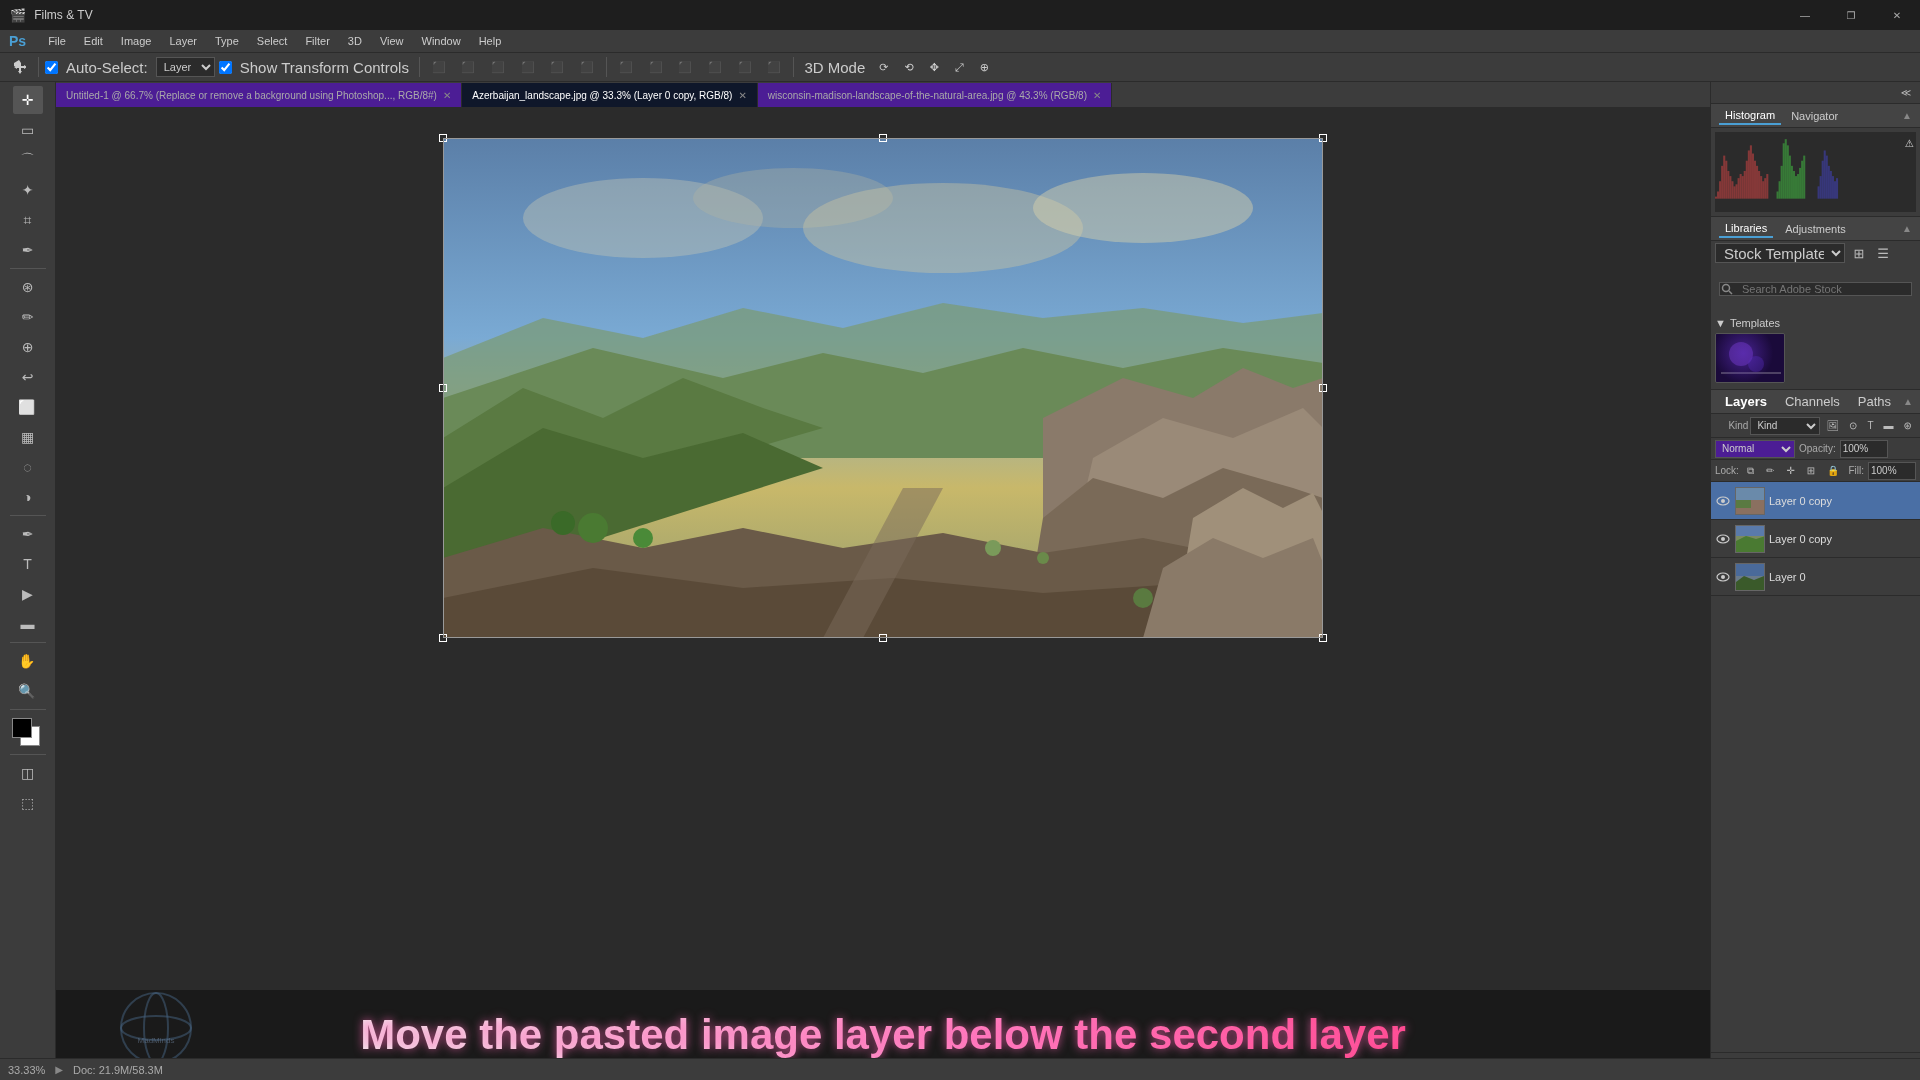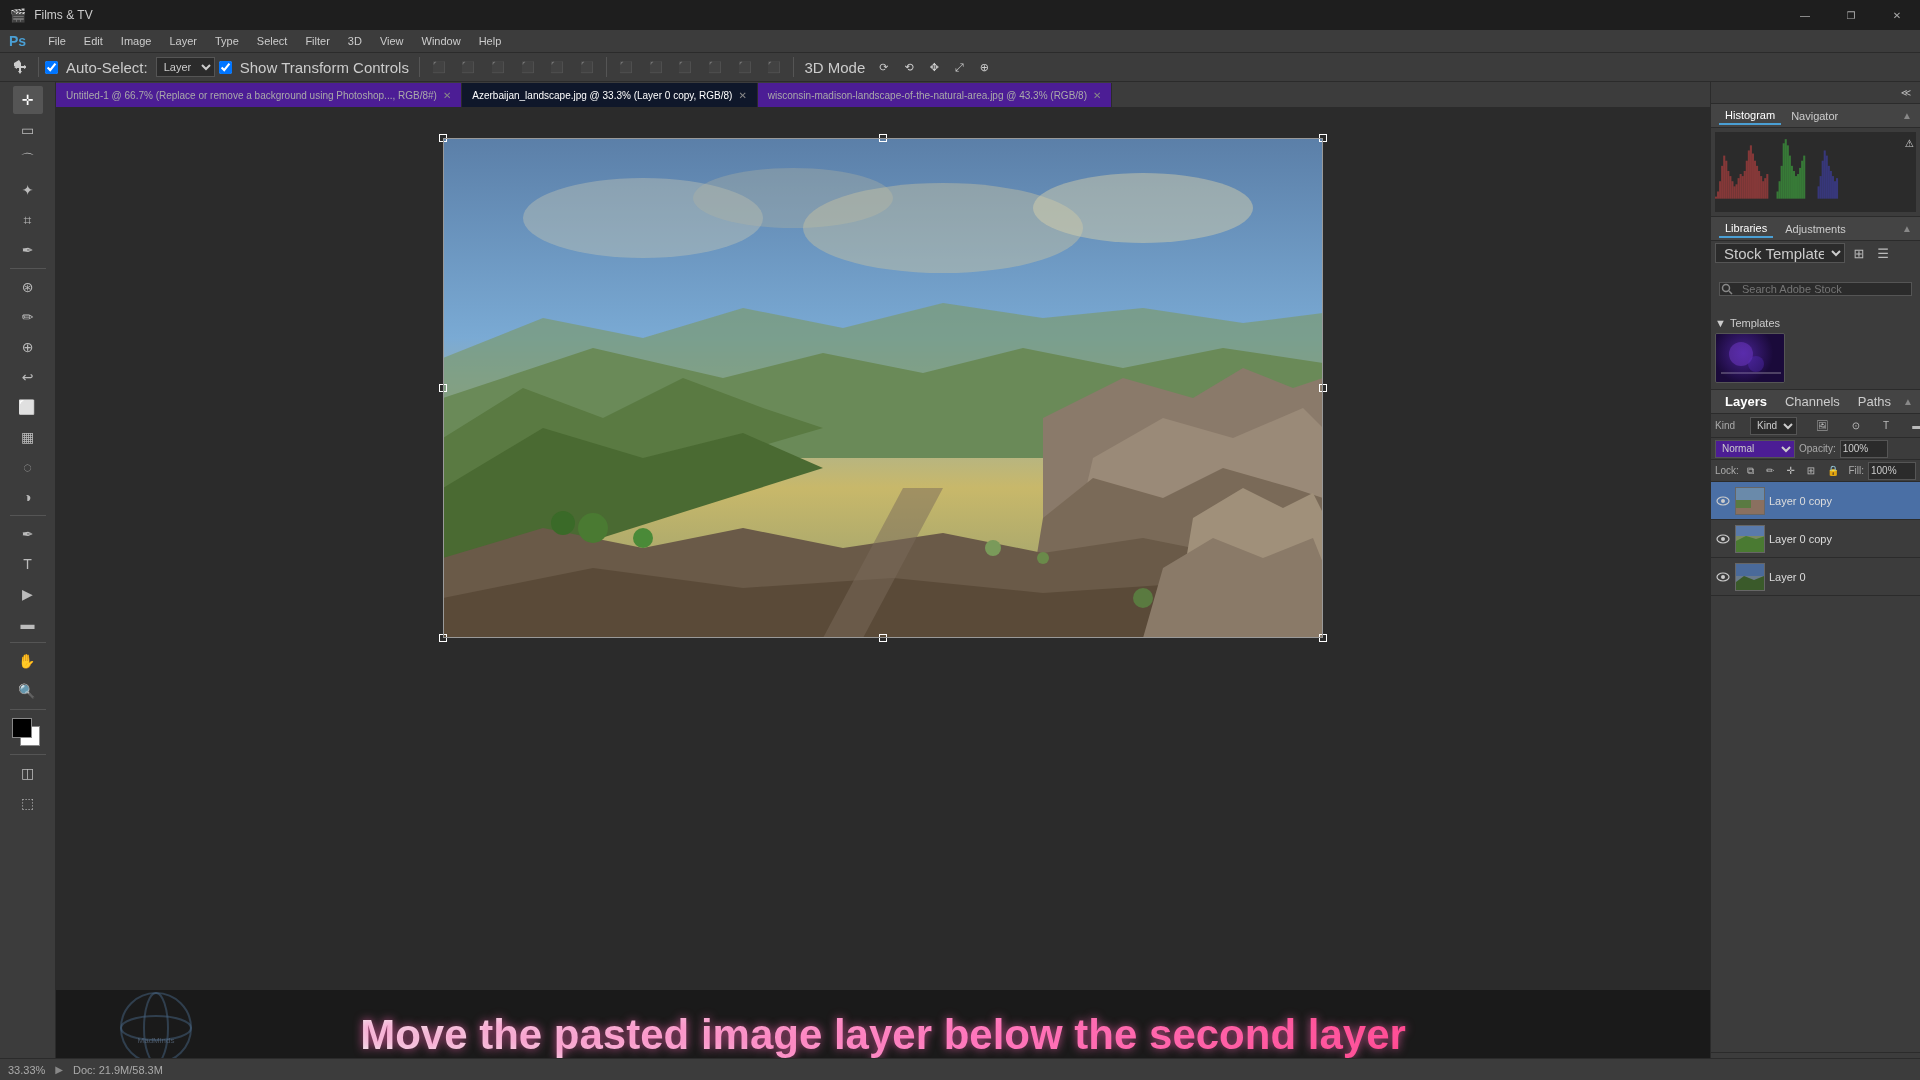--- a/index.html
+++ b/index.html
@@ -427,22 +427,23 @@
       cursor: pointer;
     }
     .layers-tab.active { color: #fff; font-weight: bold; }
 
     .layers-toolbar {
       height: 24px;
       background: #3c3c3c;
       display: flex;
       align-items: center;
       padding: 0 4px;
-      gap: 15px;
+      gap: 2px;
       border-bottom: 1px solid #2b2b2b;
+      justify-content: flex-end;
     }
     .layers-toolbar-btn {
       height: 18px;
       padding: 0 4px;
       background: transparent;
       border: none;
       color: #bbb;
       font-size: 10px;
       cursor: pointer;
     }

